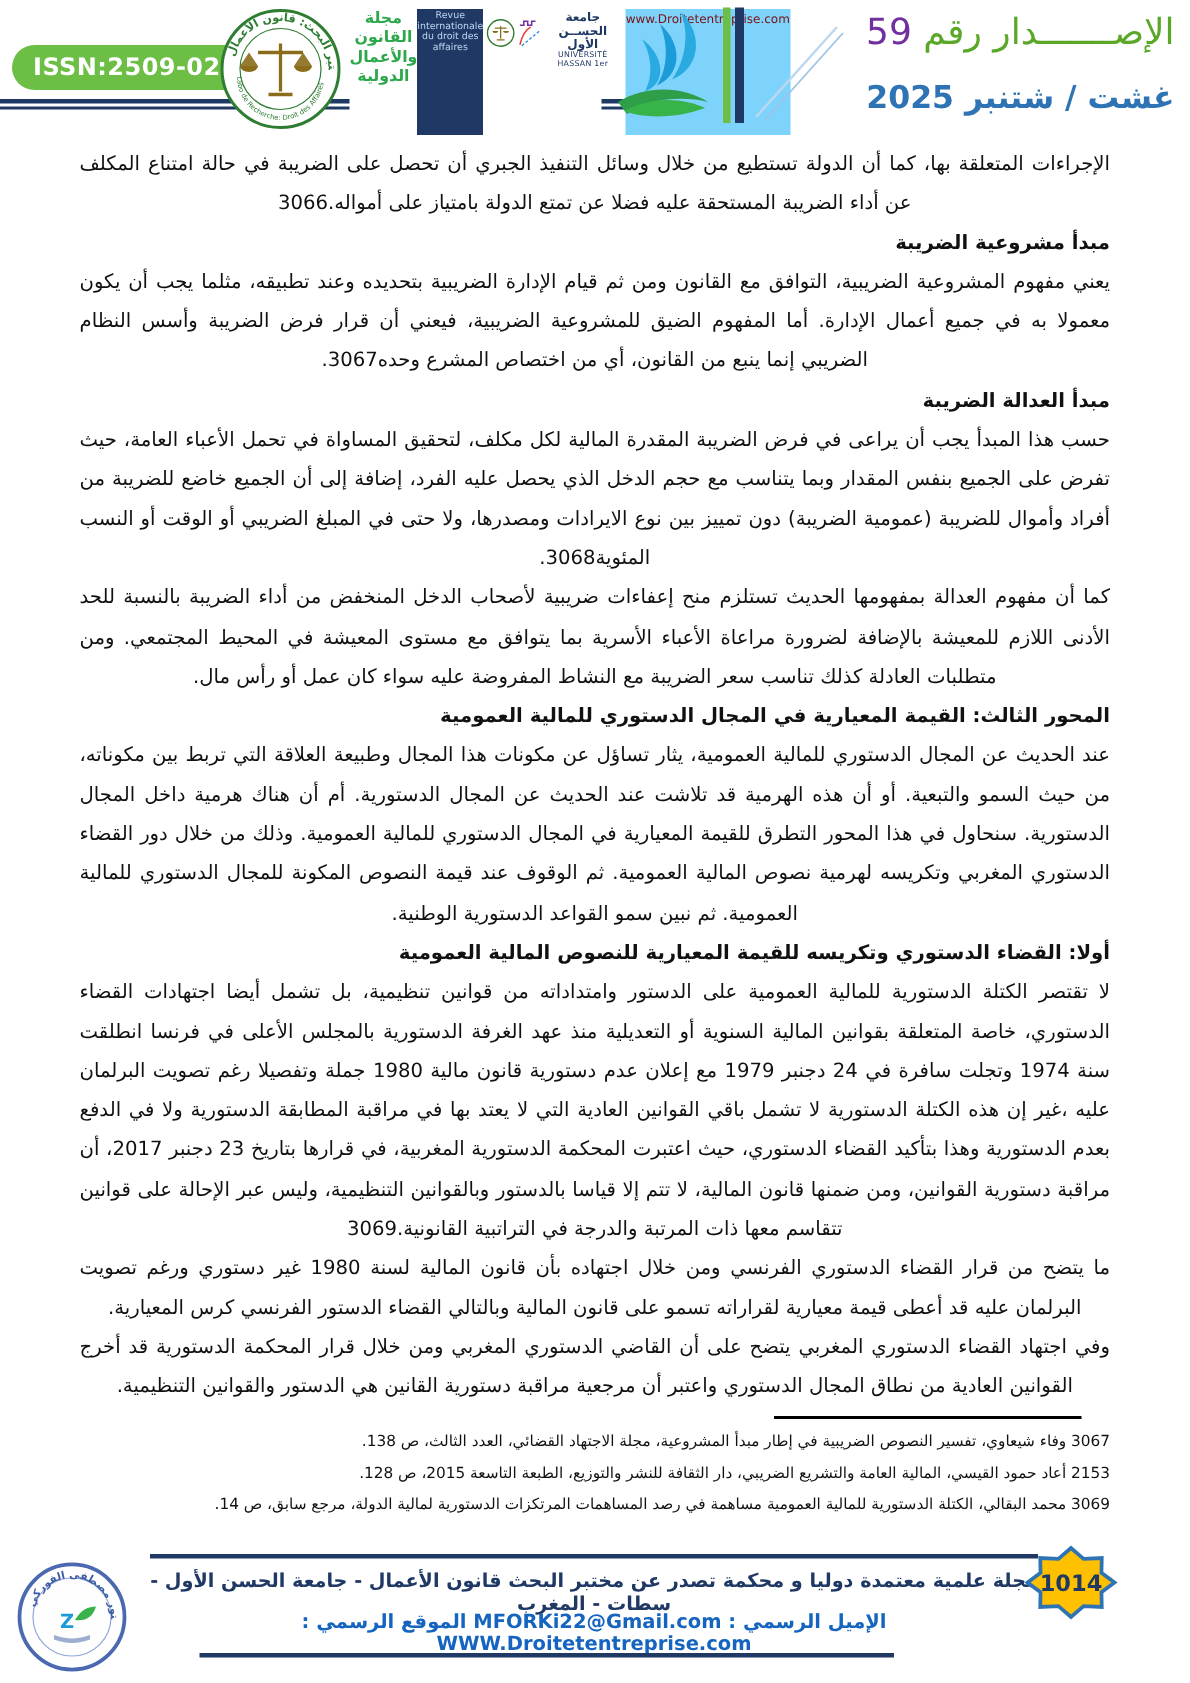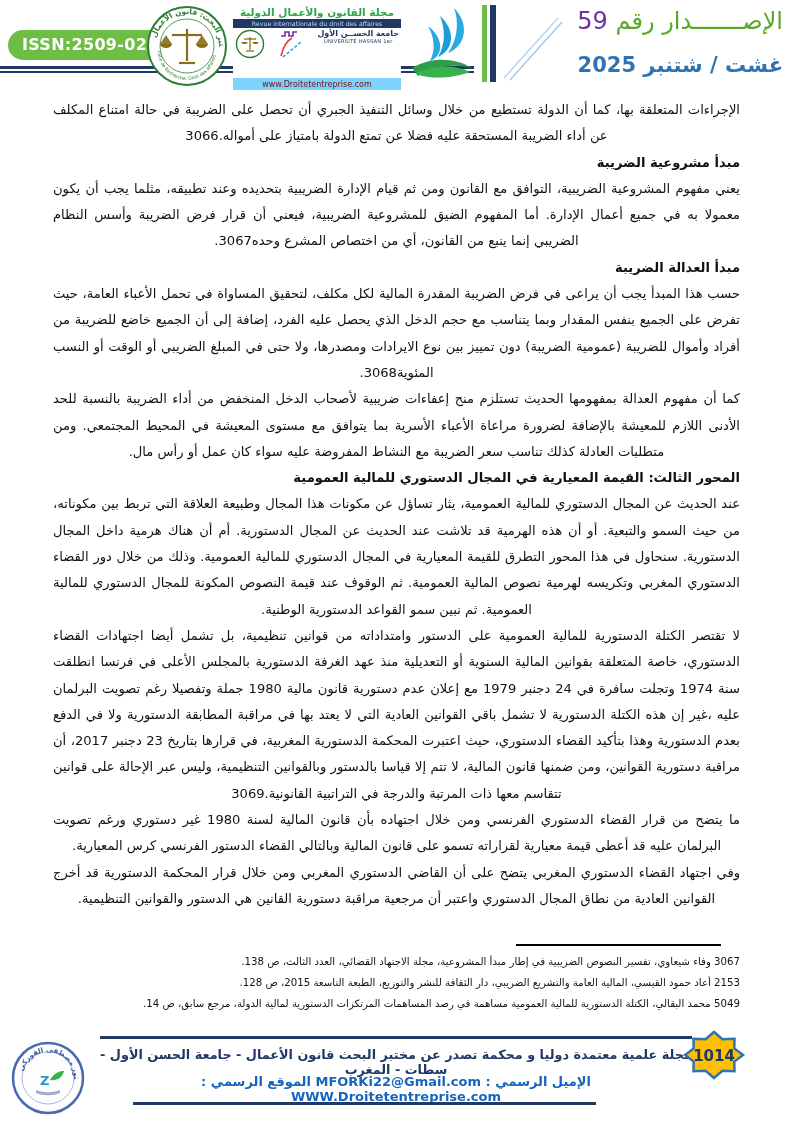--- a/index.html
+++ b/index.html
@@ -13,21 +13,21 @@
     font-weight:bold;font-size:16px;padding:5px 14px 6px;border-radius:20px;
     letter-spacing:.3px;
   }
   .header-rule{
     position:absolute;left:0;top:66px;width:474px;height:2px;
     border-top:3px solid #1F3864;border-bottom:2px solid #1F3864;
   }
   .lab-seal{position:absolute;left:146px;top:5px;}
   .journal-logo{
     position:absolute;left:233px;top:6px;width:168px;height:84px;background:#fff;
-    display:flex;flex-direction:column;
+    display:flex;flex-direction:row;
   }
   .jl-title{color:#2BA84A;font-weight:bold;font-size:10.5px;text-align:center;line-height:13px;}
   .jl-band{background:#1F3864;color:#BCD6F2;font-size:6.3px;text-align:center;padding:1px 0;}
   .jl-mid{display:flex;align-items:flex-start;justify-content:space-between;flex:1;padding:1px 2px;}
   .jl-univ{text-align:center;color:#1F3864;}
   .jl-univ .ar{font-size:8px;font-weight:bold;}
   .jl-univ .fr{font-size:5.2px;letter-spacing:.2px;}
   .jl-web{background:#7dd3fc;color:#7A1010;font-weight:normal;font-size:8px;text-align:center;padding:1.5px 0;}
   .bird{position:absolute;left:398px;top:6px;}
   .vbar-green{position:absolute;left:482px;top:5px;width:5px;height:77px;background:#6CBE45;}
@@ -156,30 +156,31 @@
 
 <div class="article-body">
     <div class="para">الإجراءات المتعلقة بها، كما أن الدولة تستطيع من خلال وسائل التنفيذ الجبري أن تحصل على الضريبة في حالة امتناع المكلف عن أداء الضريبة المستحقة عليه فضلا عن تمتع الدولة بامتياز على أمواله.3066</div>
     <div class="heading">مبدأ مشروعية الضريبة</div>
     <div class="para">يعني مفهوم المشروعية الضريبية، التوافق مع القانون ومن ثم قيام الإدارة الضريبية بتحديده وعند تطبيقه، مثلما يجب أن يكون معمولا به في جميع أعمال الإدارة. أما المفهوم الضيق للمشروعية الضريبية، فيعني أن قرار فرض الضريبة وأسس النظام الضريبي إنما ينبع من القانون، أي من اختصاص المشرع وحده3067.</div>
     <div class="heading">مبدأ العدالة الضريبة</div>
     <div class="para">حسب هذا المبدأ يجب أن يراعى في فرض الضريبة المقدرة المالية لكل مكلف، لتحقيق المساواة في تحمل الأعباء العامة، حيث تفرض على الجميع بنفس المقدار وبما يتناسب مع حجم الدخل الذي يحصل عليه الفرد، إضافة إلى أن الجميع خاضع للضريبة من أفراد وأموال للضريبة (عمومية الضريبة) دون تمييز بين نوع الايرادات ومصدرها، ولا حتى في المبلغ الضريبي أو الوقت أو النسب المئوية3068.</div>
     <div class="para">كما أن مفهوم العدالة بمفهومها الحديث تستلزم منح إعفاءات ضريبية لأصحاب الدخل المنخفض من أداء الضريبة بالنسبة للحد الأدنى اللازم للمعيشة بالإضافة لضرورة مراعاة الأعباء الأسرية بما يتوافق مع مستوى المعيشة في المحيط المجتمعي. ومن متطلبات العادلة كذلك تناسب سعر الضريبة مع النشاط المفروضة عليه سواء كان عمل أو رأس مال.</div>
     <div class="heading">المحور الثالث: القيمة المعيارية في المجال الدستوري للمالية العمومية</div>
     <div class="para">عند الحديث عن المجال الدستوري للمالية العمومية، يثار تساؤل عن مكونات هذا المجال وطبيعة العلاقة التي تربط بين مكوناته، من حيث السمو والتبعية. أو أن هذه الهرمية قد تلاشت عند الحديث عن المجال الدستورية. أم أن هناك هرمية داخل المجال الدستورية. سنحاول في هذا المحور التطرق للقيمة المعيارية في المجال الدستوري للمالية العمومية. وذلك من خلال دور القضاء الدستوري المغربي وتكريسه لهرمية نصوص المالية العمومية. ثم الوقوف عند قيمة النصوص المكونة للمجال الدستوري للمالية العمومية. ثم نبين سمو القواعد الدستورية الوطنية.</div>
+    <div class="heading">أولا: القضاء الدستوري وتكريسه للقيمة المعيارية للنصوص المالية العمومية</div>
     <div class="para">لا تقتصر الكتلة الدستورية للمالية العمومية على الدستور وامتداداته من قوانين تنظيمية، بل تشمل أيضا اجتهادات القضاء الدستوري، خاصة المتعلقة بقوانين المالية السنوية أو التعديلية منذ عهد الغرفة الدستورية بالمجلس الأعلى في فرنسا انطلقت سنة 1974 وتجلت سافرة في 24 دجنبر 1979 مع إعلان عدم دستورية قانون مالية 1980 جملة وتفصيلا رغم تصويت البرلمان عليه ،غير إن هذه الكتلة الدستورية لا تشمل باقي القوانين العادية التي لا يعتد بها في مراقبة المطابقة الدستورية ولا في الدفع بعدم الدستورية وهذا بتأكيد القضاء الدستوري، حيث اعتبرت المحكمة الدستورية المغربية، في قرارها بتاريخ 23 دجنبر 2017، أن مراقبة دستورية القوانين، ومن ضمنها قانون المالية، لا تتم إلا قياسا بالدستور وبالقوانين التنظيمية، وليس عبر الإحالة على قوانين تتقاسم معها ذات المرتبة والدرجة في التراتبية القانونية.3069</div>
     <div class="para">ما يتضح من قرار القضاء الدستوري الفرنسي ومن خلال اجتهاده بأن قانون المالية لسنة 1980 غير دستوري ورغم تصويت البرلمان عليه قد أعطى قيمة معيارية لقراراته تسمو على قانون المالية وبالتالي القضاء الدستور الفرنسي كرس المعيارية.</div>
     <div class="para">وفي اجتهاد القضاء الدستوري المغربي يتضح على أن القاضي الدستوري المغربي ومن خلال قرار المحكمة الدستورية قد أخرج القوانين العادية من نطاق المجال الدستوري واعتبر أن مرجعية مراقبة دستورية القانين هي الدستور والقوانين التنظيمية.</div>
   </div>
 
 <div class="fn-sep"></div>
 <div class="footnotes">
     <div class="footnote">3067 وفاء شيعاوي، تفسير النصوص الضريبية في إطار مبدأ المشروعية، مجلة الاجتهاد القضائي، العدد الثالث، ص 138.</div>
     <div class="footnote">2153 أعاد حمود القيسي، المالية العامة والتشريع الضريبي، دار الثقافة للنشر والتوزيع، الطبعة التاسعة 2015، ص 128.</div>
-    <div class="footnote">5049 محمد البقالي، الكتلة الدستورية للمالية العمومية مساهمة في رصد المساهمات المرتكزات الدستورية لمالية الدولة، مرجع سابق، ص 14.</div>
+    <div class="footnote">3069 محمد البقالي، الكتلة الدستورية للمالية العمومية مساهمة في رصد المساهمات المرتكزات الدستورية لمالية الدولة، مرجع سابق، ص 14.</div>
   </div>
 
 <div class="footer-rule-top"></div>
 <div class="footer-line1">مجلة علمية معتمدة  دوليا و محكمة تصدر عن مختبر البحث قانون الأعمال - جامعة الحسن الأول - سطات - المغرب</div>
 <div class="footer-line2">الإميل الرسمي :  MFORKi22@Gmail.com الموقع الرسمي : WWW.Droitetentreprise.com</div>
 <div class="footer-rule-bottom"></div>
 
 <div class="stamp">
   <svg width="76" height="76" viewBox="0 0 76 76">
     <circle cx="38" cy="38" r="35" fill="#fefefe" stroke="#4A69B0" stroke-width="2.5"></circle>

